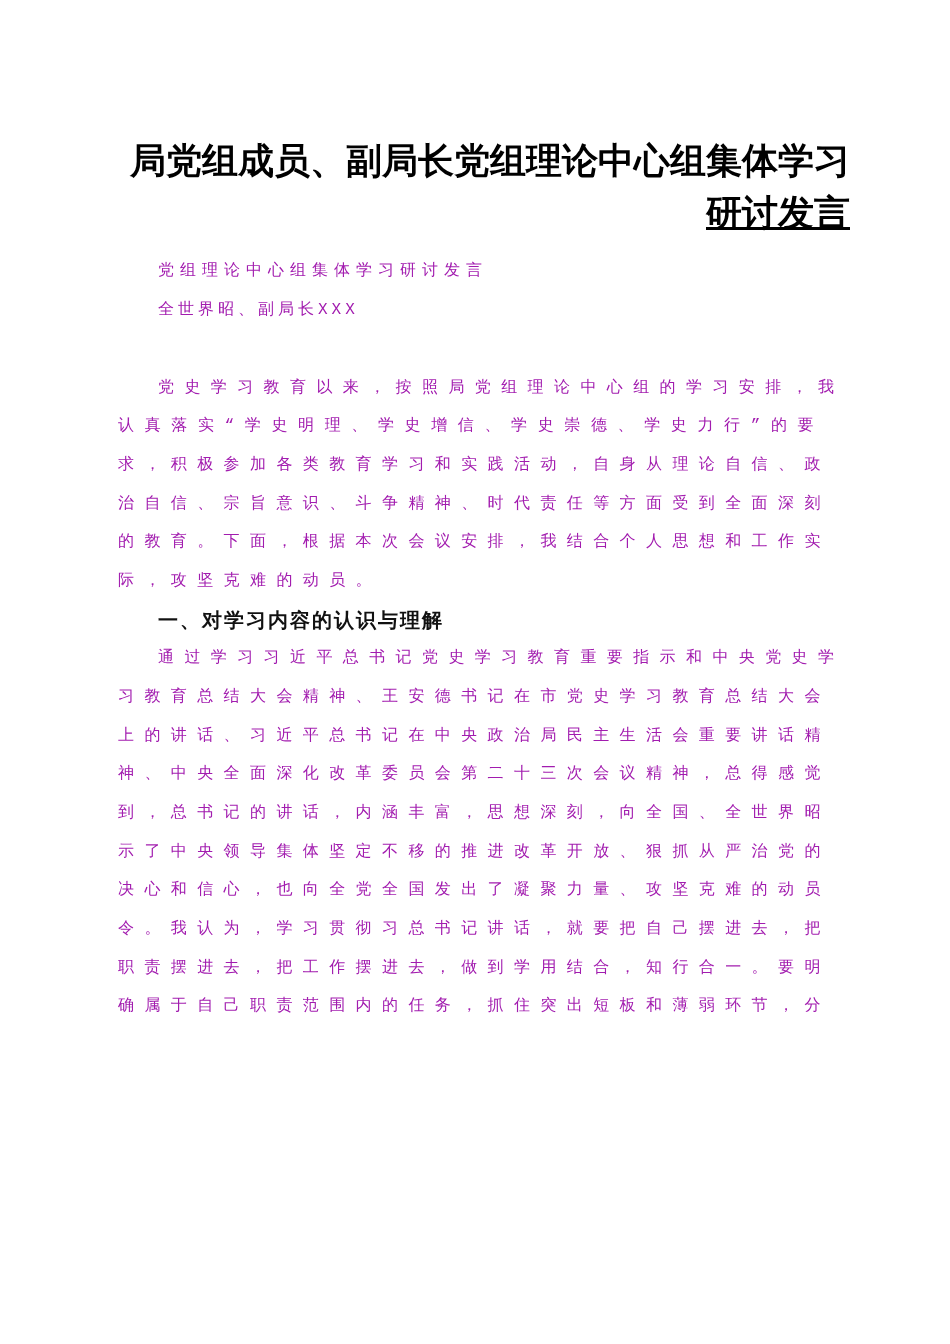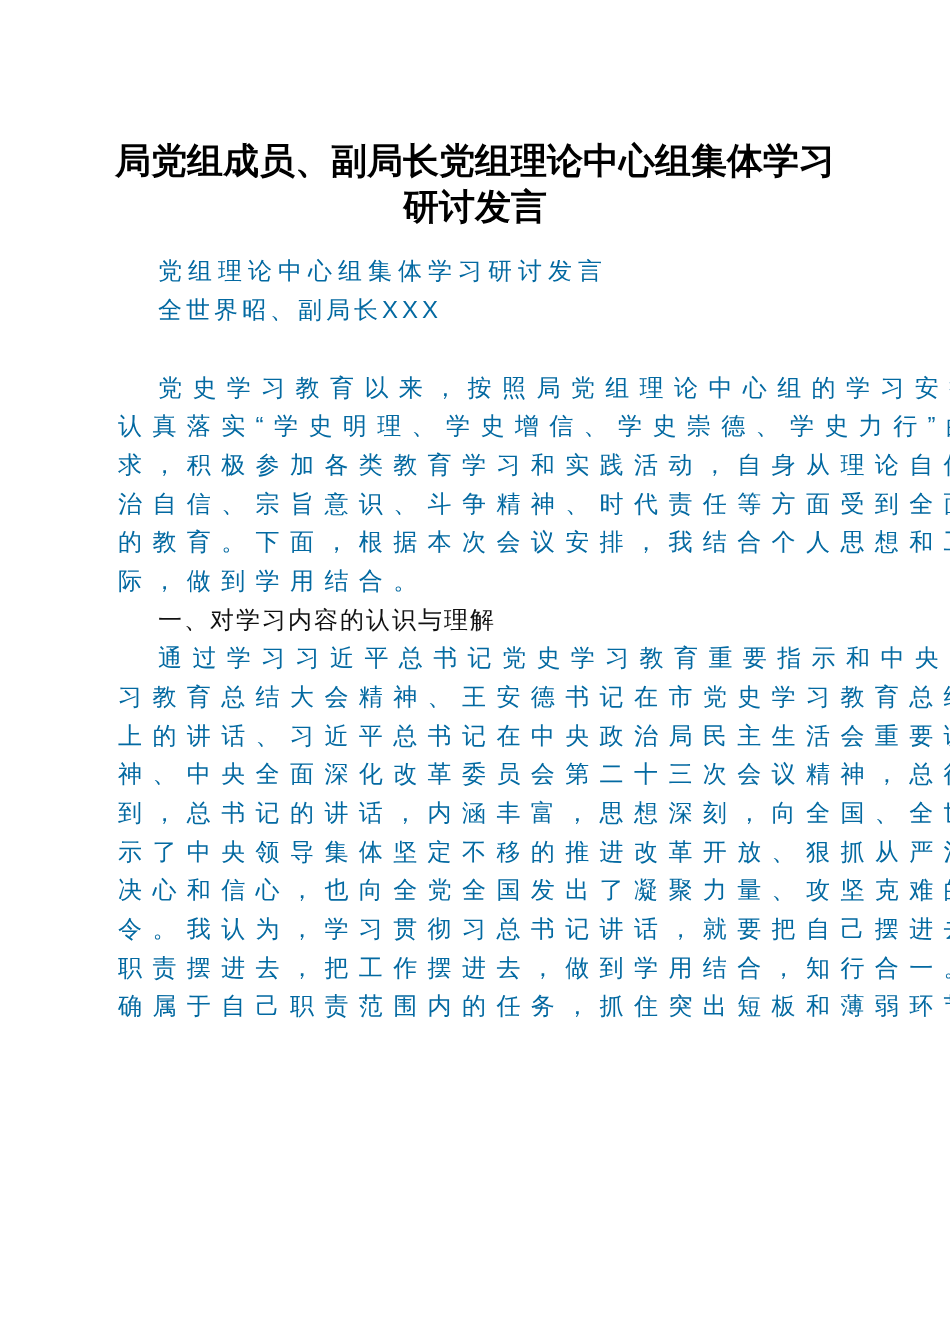--- a/index.html
+++ b/index.html
@@ -19,54 +19,54 @@
       left: 0;
       top: 0;
       width: 950px;
       height: 1344px;
       background: #ffffff;
     }
     .title {
       position: absolute;
       left: 100px;
       width: 750px;
-      text-align: center;
+      text-align: right;
       font-family: "DejaVu Serif", "Liberation Serif", serif;
       font-weight: bold;
       font-size: 36px;
       line-height: 48px;
       color: #000000;
       letter-spacing: 0px;
     }
     .title.line1 { top: 136px; }
-    .title.line2 { top: 182px; }
+    .title.line2 { top: 188px; text-decoration: underline; }
 
     .line {
       position: absolute;
       left: 118px;
       width: 706px;
-      font-family: Liberation Sans, sans-serif;
-      font-size: 24px;
+      font-family: Liberation Mono, monospace;
+      font-size: 16px;
       line-height: 30px;
       height: 30px;
       white-space: nowrap;
-      color: #0369a1;
+      color: #a21caf;
       letter-spacing: 10.4px;
       text-align: justify;
       text-align-last: justify;
     }
     .line.indent { left: 158px; width: 666px; }
     .line.left { text-align: left; text-align-last: left; }
     .line.meta { letter-spacing: 6px; }
     .heading {
       position: absolute;
       left: 158px;
       font-family: "DejaVu Sans", "Liberation Sans", sans-serif;
-      font-weight: normal;
-      font-size: 24px;
+      font-weight: bold;
+      font-size: 20px;
       line-height: 30px;
       color: #111111;
       letter-spacing: 2px;
       white-space: nowrap;
     }
   </style>
 </head>
 <body>
 
 <div class="page">
@@ -75,21 +75,21 @@
   <div class="title line2">研讨发言</div>
 
   <div class="line indent left meta" style="top:256px;">党组理论中心组集体学习研讨发言</div>
   <div class="line indent left meta" style="top:295px; letter-spacing:4px;">全世界昭、副局长XXX</div>
 
   <div class="line indent" style="top:373px;">党史学习教育以来，按照局党组理论中心组的学习安排，我</div>
   <div class="line" style="top:411px;">认真落实“学史明理、学史增信、学史崇德、学史力行”的要</div>
   <div class="line" style="top:450px;">求，积极参加各类教育学习和实践活动，自身从理论自信、政</div>
   <div class="line" style="top:489px;">治自信、宗旨意识、斗争精神、时代责任等方面受到全面深刻</div>
   <div class="line" style="top:527px;">的教育。下面，根据本次会议安排，我结合个人思想和工作实</div>
-  <div class="line left" style="top:566px;">际，做到学用结合。</div>
+  <div class="line left" style="top:566px;">际，攻坚克难的动员。</div>
 
   <div class="heading" style="top:605px;">一、对学习内容的认识与理解</div>
 
   <div class="line indent" style="top:643px;">通过学习习近平总书记党史学习教育重要指示和中央党史学</div>
   <div class="line" style="top:682px;">习教育总结大会精神、王安德书记在市党史学习教育总结大会</div>
   <div class="line" style="top:721px;">上的讲话、习近平总书记在中央政治局民主生活会重要讲话精</div>
   <div class="line" style="top:759px;">神、中央全面深化改革委员会第二十三次会议精神，总得感觉</div>
   <div class="line" style="top:798px;">到，总书记的讲话，内涵丰富，思想深刻，向全国、全世界昭</div>
   <div class="line" style="top:837px;">示了中央领导集体坚定不移的推进改革开放、狠抓从严治党的</div>
   <div class="line" style="top:875px;">决心和信心，也向全党全国发出了凝聚力量、攻坚克难的动员</div>

